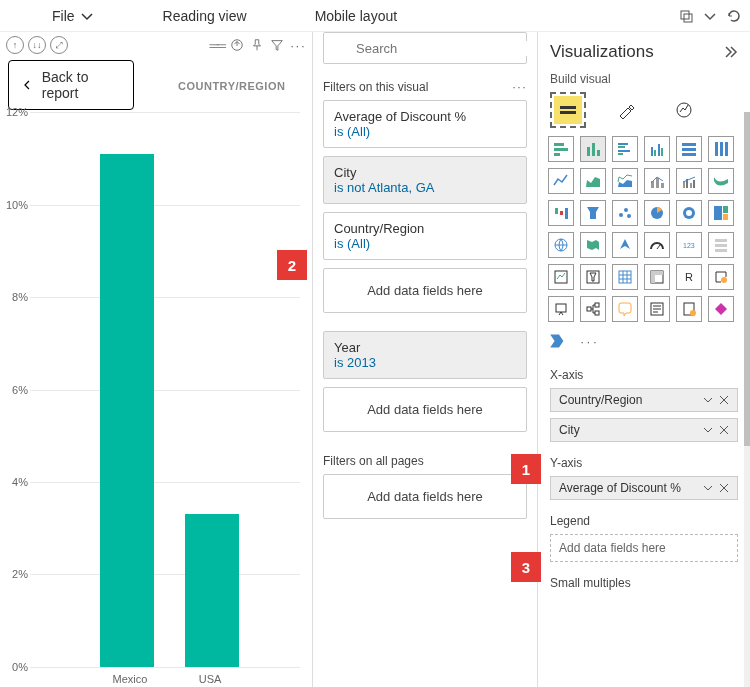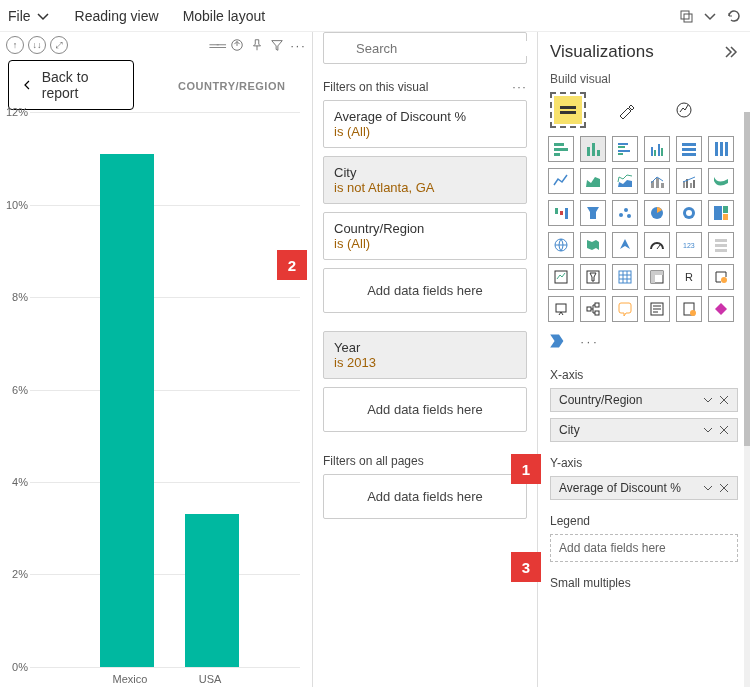--- a/index.html
+++ b/index.html
@@ -1,20 +1,20 @@
 <!DOCTYPE html>
 <html><head>
 <meta charset="utf-8">
 <style>
   * { box-sizing: border-box; margin: 0; padding: 0; }
   body { font-family: "Segoe UI", -apple-system, sans-serif; font-size: 13px; color: #333; background: #fff; width: 750px; height: 687px; overflow: hidden; position: relative; }
   
   
   .ribbon { height: 32px; display: flex; align-items: center; padding: 0 8px; border-bottom: 1px solid #eee; gap: 24px; }
-  .ribbon-item { display: flex; align-items: center; gap: 4px; cursor: pointer; font-size: 14px; }
+  .ribbon-item { display: flex; align-items: center; gap: 4px; cursor: pointer; font-size: 14px; margin-left: 44px; }
   .ribbon-right { margin-left: auto; display: flex; gap: 8px; align-items: center; }
   .ribbon-ic { width: 16px; height: 16px; display: inline-block; }
   
   
   .main { display: flex; height: calc(100% - 32px); }
   .canvas-col { width: 313px; border-right: 1px solid #ddd; position: relative; }
   .filters-col { width: 225px; border-right: 1px solid #ddd; position: relative; overflow-y: auto; }
   .viz-col { flex: 1; position: relative; overflow: hidden; }
   
   
@@ -41,21 +41,21 @@
   
   .search-box { margin: 0 10px 12px 10px; border: 1px solid #ccc; border-radius: 2px; height: 32px; display: flex; align-items: center; padding: 0 8px; gap: 24px; }
   .search-input { border: none; outline: none; flex: 1; font-size: 13px; }
   
   .filter-section-title { font-size: 12px; color: #444; padding: 4px 10px 6px 10px; display: flex; align-items: center; }
   .filter-section-title .more { margin-left: auto; cursor: pointer; color: #666; letter-spacing: 1px; }
   
   .filter-card { margin: 0 10px 8px 10px; border: 1px solid #ccc; border-radius: 2px; padding: 8px 10px; background: #fff; }
   .filter-card.active { background: #eee; }
   .filter-card .fname { font-size: 13px; font-weight: 500; }
-  .filter-card .fcond { font-size: 13px; color: #a16207; }
+  .filter-card .fcond { font-size: 13px; color: #0369a1; }
   
   .drop-card { margin: 0 10px 18px 10px; border: 1px solid #ccc; border-radius: 2px; padding: 14px 10px; text-align: center; font-size: 13px; color: #444; background: #fff; }
   
   
   .viz-header { display: flex; align-items: center; padding: 10px 12px; }
   .viz-title { font-size: 17px; flex: 1; }
   .viz-sub { font-size: 12px; color: #555; padding: 0 0 6px 12px; }
   .viz-tabs { display: flex; gap: 30px; padding: 4px 16px 6px 16px; }
   .viz-tab { width: 28px; height: 28px; display: flex; align-items: center; justify-content: center; }
   .viz-tab.sel { outline: 2px dashed #666; outline-offset: 2px; background: #f7e16b; }

